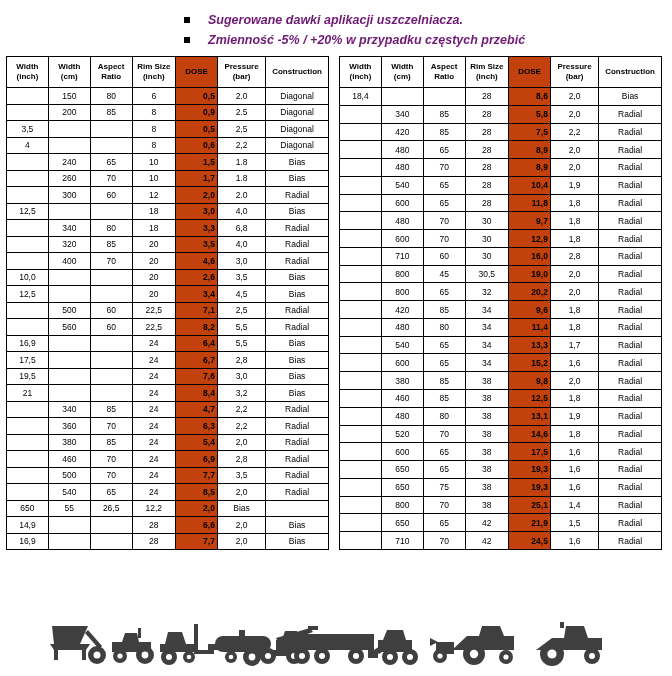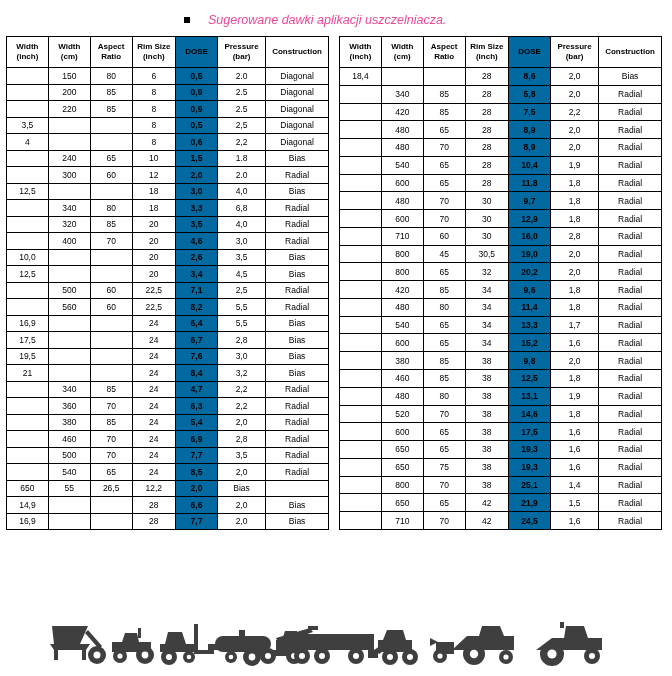--- a/index.html
+++ b/index.html
@@ -25,24 +25,24 @@
   .notes {
     margin: 0;
     padding: 10px 0 6px 0;
     list-style: none;
   }
   .notes li {
     position: relative;
     padding-left: 28px;
     margin-left: 180px;
     font-size: 12.5px;
-    font-weight: normal;
+    font-weight: bold;
     font-style: italic;
     line-height: 20px;
-    color: #ec4899;
+    color: #701a75;
     white-space: nowrap;
   }
   .notes li .bullet {
     position: absolute;
     left: 4px;
     top: 7px;
     width: 6px;
     height: 6px;
     background: #000;
     display: block;
@@ -73,25 +73,26 @@
     white-space: nowrap;
   }
   table.tyre thead th {
     font-weight: bold;
     height: 30px;
     font-size: 8px;
     line-height: 10px;
   }
   table.tyre thead th.dose,
   table.tyre td.dose {
-    background: #0369a1;
+    background: #c2410c;
     font-weight: bold;
   }
   table.tyre td.dose {
     font-weight: bold;
+    text-align: right;
   }
   table.tyre td.constr {
     font-weight: normal;
   }
   
   col.c-width-inch { width: 13%; }
   col.c-width-cm   { width: 13%; }
   col.c-aspect     { width: 13%; }
   col.c-rim        { width: 13.5%; }
   col.c-dose       { width: 13%; }
@@ -110,20 +111,24 @@
 </style>
 </head>
 <body>
 
 <div class="page">
 
   <ul class="notes">
     <li>
       <span class="bullet"></span>
       <span>Sugerowane dawki aplikacji uszczelniacza.</span>
+    </li>
+    <li>
+      <span class="bullet"></span>
+      <span>Zmienność -5% / +20% w przypadku częstych przebić</span>
     </li>
   </ul>
 
   <div class="tables">
 
     <table class="tyre">
       <colgroup>
         <col class="c-width-inch">
           <col class="c-width-cm">
           <col class="c-aspect">
@@ -171,29 +176,20 @@
           <tr>
             <td></td>
             <td>200</td>
             <td>85</td>
             <td>8</td>
             <td class="dose">0,9</td>
             <td>2.5</td>
             <td class="constr">Diagonal</td>
           </tr>
           <tr>
-            <td></td>
-            <td>220</td>
-            <td>85</td>
-            <td>8</td>
-            <td class="dose">0,9</td>
-            <td>2.5</td>
-            <td class="constr">Diagonal</td>
-          </tr>
-          <tr>
             <td>3,5</td>
             <td></td>
             <td></td>
             <td>8</td>
             <td class="dose">0,5</td>
             <td>2,5</td>
             <td class="constr">Diagonal</td>
           </tr>
           <tr>
             <td>4</td>
@@ -203,20 +199,29 @@
             <td class="dose">0,6</td>
             <td>2,2</td>
             <td class="constr">Diagonal</td>
           </tr>
           <tr>
             <td></td>
             <td>240</td>
             <td>65</td>
             <td>10</td>
             <td class="dose">1,5</td>
+            <td>1.8</td>
+            <td class="constr">Bias</td>
+          </tr>
+          <tr>
+            <td></td>
+            <td>260</td>
+            <td>70</td>
+            <td>10</td>
+            <td class="dose">1,7</td>
             <td>1.8</td>
             <td class="constr">Bias</td>
           </tr>
           <tr>
             <td></td>
             <td>300</td>
             <td>60</td>
             <td>12</td>
             <td class="dose">2,0</td>
             <td>2.0</td>

